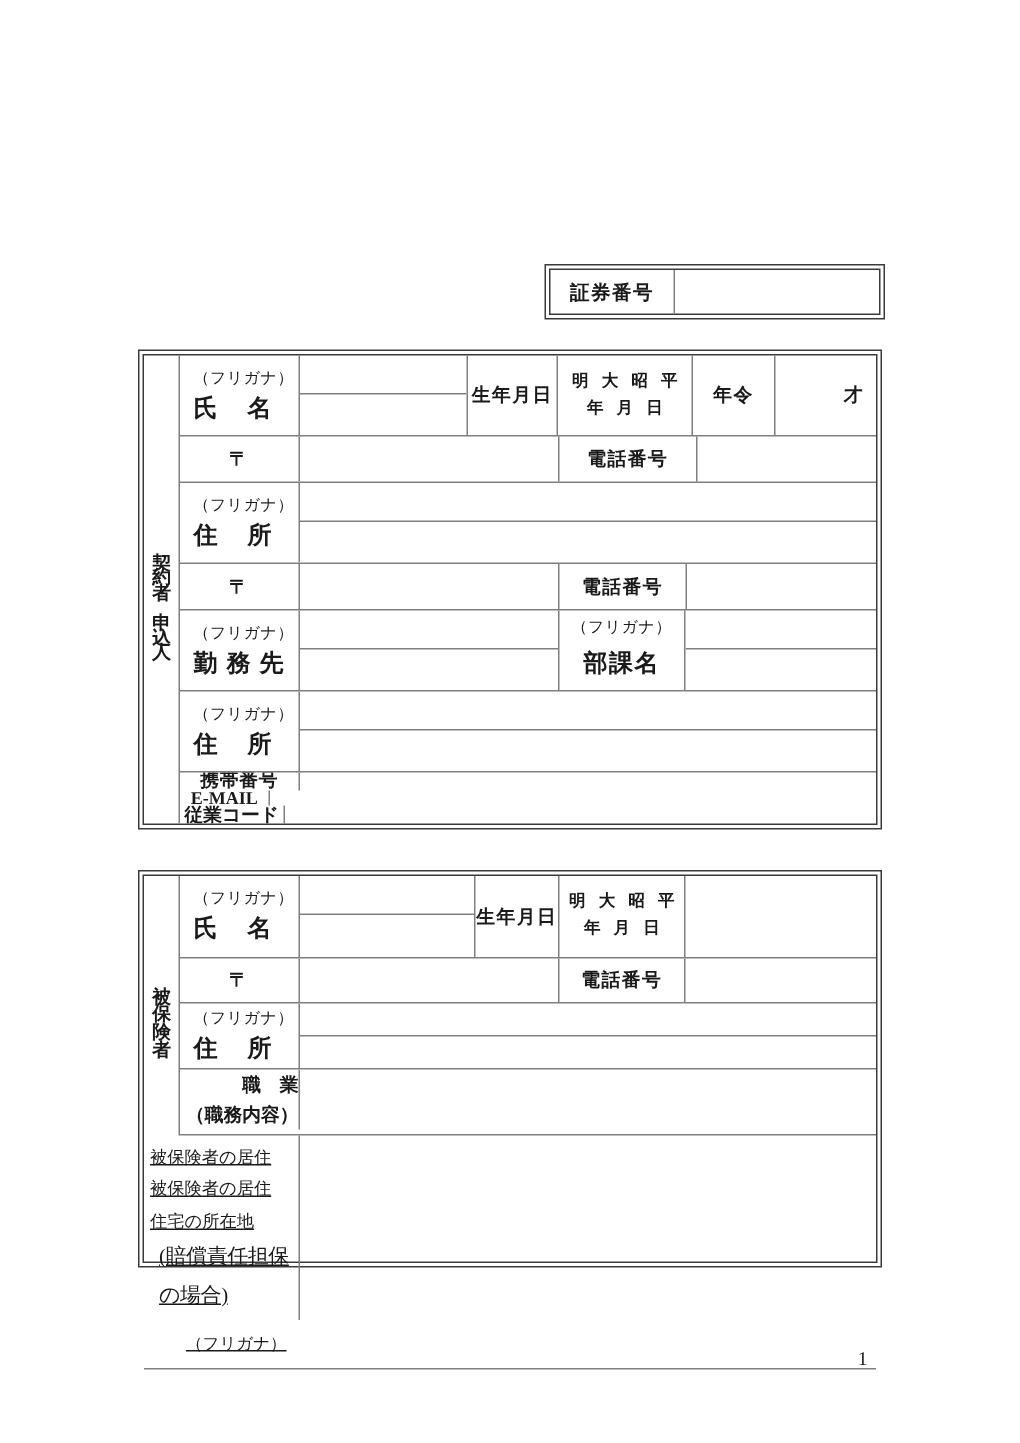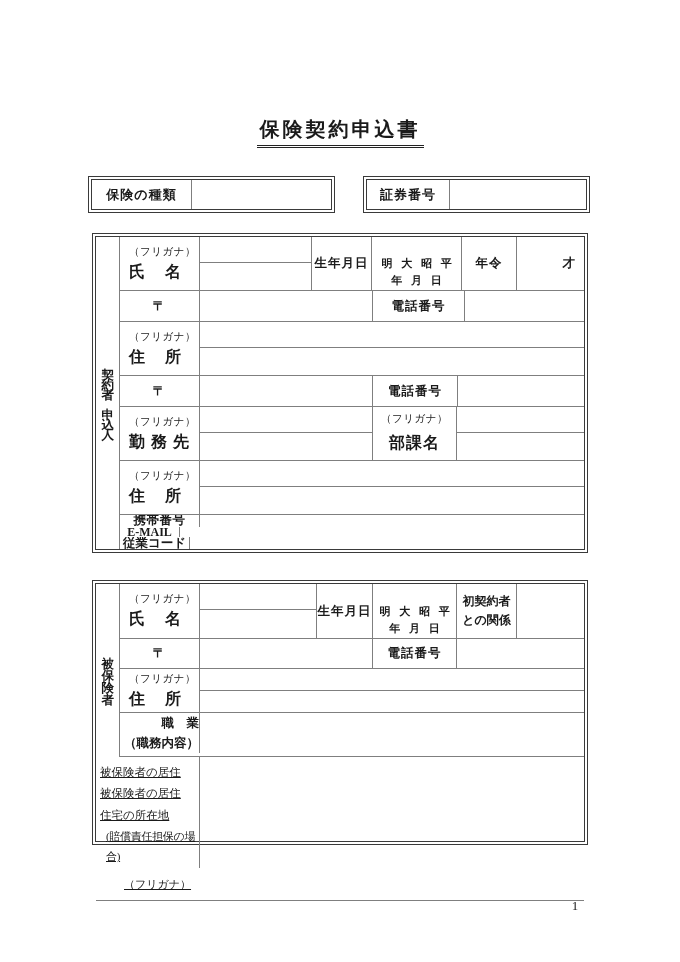--- a/index.html
+++ b/index.html
@@ -42,46 +42,39 @@
   .cell:last-child { border-right:none; }
   .cell.fill { flex:1; }
   .lblcell { display:flex; flex-direction:column; justify-content:center; padding:2px 0 2px 9px; }
   .lbl-furi { font-size:10.5px; letter-spacing:0.5px; }
   .lbl-main { font-size:16px; font-weight:600; margin-top:3px; letter-spacing:2px; }
   .ccell { display:flex; align-items:center; justify-content:center; font-size:12.5px; font-weight:600; letter-spacing:1px; text-align:center; }
   .split { display:flex; flex-direction:column; }
   .split .s-top { height:26px; border-bottom:1px solid #7f7f7f; }
   .split .s-bot { flex:1; }
   .two-line { display:flex; flex-direction:column; justify-content:center; align-items:center; font-size:11px; line-height:1.6; }
-  .era { font-size:11px; word-spacing:6px; font-weight:600;justify-content:flex-end; }
+  .era { font-size:11px; word-spacing:6px; font-weight:600; }
   .right-pad { display:flex; align-items:center; justify-content:flex-end; padding-right:9px; font-size:12.5px; font-weight:600; }
   .small-label { font-size:12px; }
 
   
   .res-label { width:104px; border-right:1px solid #7f7f7f; padding:5px 2px 2px 4px; font-size:11.5px; line-height:1.85; }
-  .res-note { font-size:11px; padding-left:6px; letter-spacing:-0.3px; }
+  .res-note { font-size:14px; padding-left:6px; letter-spacing:-0.3px; }
   .res-right { flex:1; display:flex; flex-direction:column; }
   .res-furi { height:33px; border-bottom:1px solid #7f7f7f; display:flex; align-items:center; padding-left:28px; font-size:11px; }
   .res-empty { flex:1; }
 
   .pagenum { position:absolute; top:898px; left:560px; width:30px; text-align:center; font-size:13px; }
 </style>
 </head>
 <body>
 
 <div class="page">
 
-  <div class="title-wrap">
-    <span class="title-text">保険契約申込書</span>
-  </div>
-
-  <div class="hbox" style="left:88px; top:176px; width:247px;">
-    <div class="hlabel" style="width:100px;">保険の種類</div>
-    <div class="hvalue"></div>
-  </div>
+
   <div class="hbox" style="left:363px; top:176px; width:227px;">
     <div class="hlabel" style="width:83px;text-align:center;">証券番号</div>
     <div class="hvalue"></div>
   </div>
 
   <div class="ftable" style="left:92px; top:233px; width:496px; height:320px;">
     <div class="tblock">
       <div class="vside">
         <div class="vtext" style="letter-spacing:10px;">契約者・申込人</div>
       </div>
@@ -188,24 +181,20 @@
           </div>
           <div class="cell split" style="width:117px;">
             <div class="s-top"></div>
             <div class="s-bot"></div>
           </div>
           <div class="cell ccell" style="width:56px;">生年月日</div>
           <div class="cell two-line era" style="width:84px;">
             <div>明 大 昭 平</div>
             <div>年 月 日</div>
           </div>
-          <div class="cell two-line" style="width:60px; font-size:12px; font-weight:600;">
-            <div>初契約者</div>
-            <div>との関係</div>
-          </div>
           <div class="cell fill"></div>
         </div>
 
         <div class="frow" style="height:30px;">
           <div class="cell ccell" style="width:80px;">〒</div>
           <div class="cell" style="width:173px;"></div>
           <div class="cell ccell" style="width:84px;">電話番号</div>
           <div class="cell fill"></div>
         </div>
 

